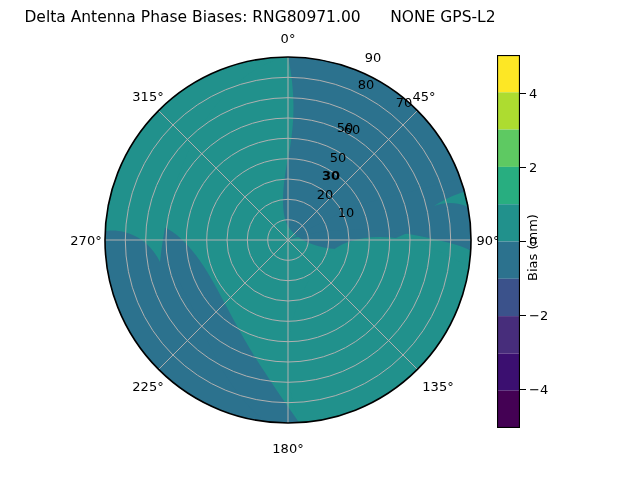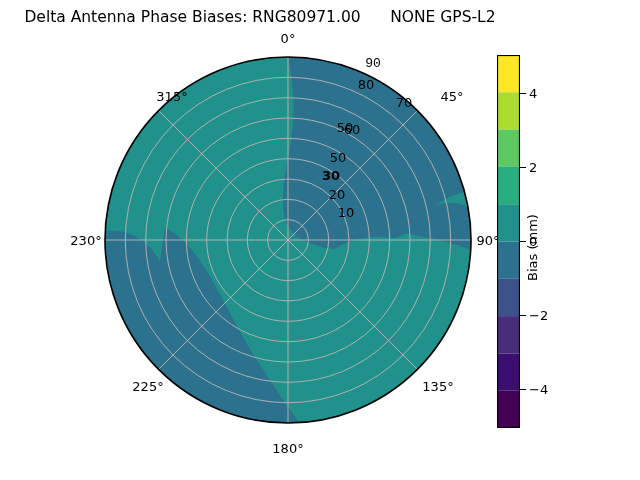--- a/index.html
+++ b/index.html
@@ -181,37 +181,37 @@
         <line x1="1" y1="184" x2="367" y2="184"></line>
         <line x1="54.6" y1="54.6" x2="313.4" y2="313.4"></line>
         <line x1="313.4" y1="54.6" x2="54.6" y2="313.4"></line>
       </g>
 
       <circle cx="184" cy="184" r="183" fill="none" stroke="#000000" stroke-width="1.6"></circle>
     </svg>
   </div>
 
   <div class="ang-label" style="left:288px; top:38px;">0°</div>
-  <div class="ang-label" style="left:452px; top:96px;text-align:center;">45°</div>
+  <div class="ang-label" style="left:424px; top:96px;text-align:center;">45°</div>
   <div class="ang-label" style="left:488px; top:240px;">90°</div>
   <div class="ang-label" style="left:438px; top:386px;">135°</div>
   <div class="ang-label" style="left:288px; top:448px;">180°</div>
   <div class="ang-label" style="left:148px; top:386px;">225°</div>
-  <div class="ang-label" style="left:86px;  top:240px;">230°</div>
-  <div class="ang-label" style="left:148px; top:96px;margin-left:24px;">315°</div>
+  <div class="ang-label" style="left:86px;  top:240px;">270°</div>
+  <div class="ang-label" style="left:148px; top:96px;">315°</div>
 
   <div class="rad-label" style="left:318px; top:212px;margin-left:28px;">10</div>
-  <div class="rad-label" style="left:325px; top:194px;margin-left:12px;">20</div>
+  <div class="rad-label" style="left:325px; top:194px;">20</div>
   <div class="rad-label" style="left:331px; top:175px;font-weight:bold;">30</div>
   <div class="rad-label" style="left:338px; top:157px;">50</div>
   <div class="rad-label" style="left:345px; top:127px;">50</div>
   <div class="rad-label" style="left:352px; top:121px;margin-top:8px;">60</div>
   <div class="rad-label" style="left:359px; top:102px;margin-left:45px;">70</div>
   <div class="rad-label" style="left:366px; top:84px;">80</div>
-  <div class="rad-label" style="left:373px; top:63px;font-family:Liberation Mono, monospace;">90</div>
+  <div class="rad-label" style="left:373px; top:57px;">90</div>
 
   <div id="colorbar-wrap">
     <svg id="colorbar-svg" width="23" height="373" viewBox="0 0 23 373">
       <g>
         <rect x="0" y="0" width="23" height="37.3" fill="#fde725"></rect>
         <rect x="0" y="37.3" width="23" height="37.3" fill="#addc30"></rect>
         <rect x="0" y="74.6" width="23" height="37.3" fill="#5ec962"></rect>
         <rect x="0" y="111.9" width="23" height="37.3" fill="#28ae80"></rect>
         <rect x="0" y="149.2" width="23" height="37.3" fill="#21918c"></rect>
         <rect x="0" y="186.5" width="23" height="37.3" fill="#2c728e"></rect>

